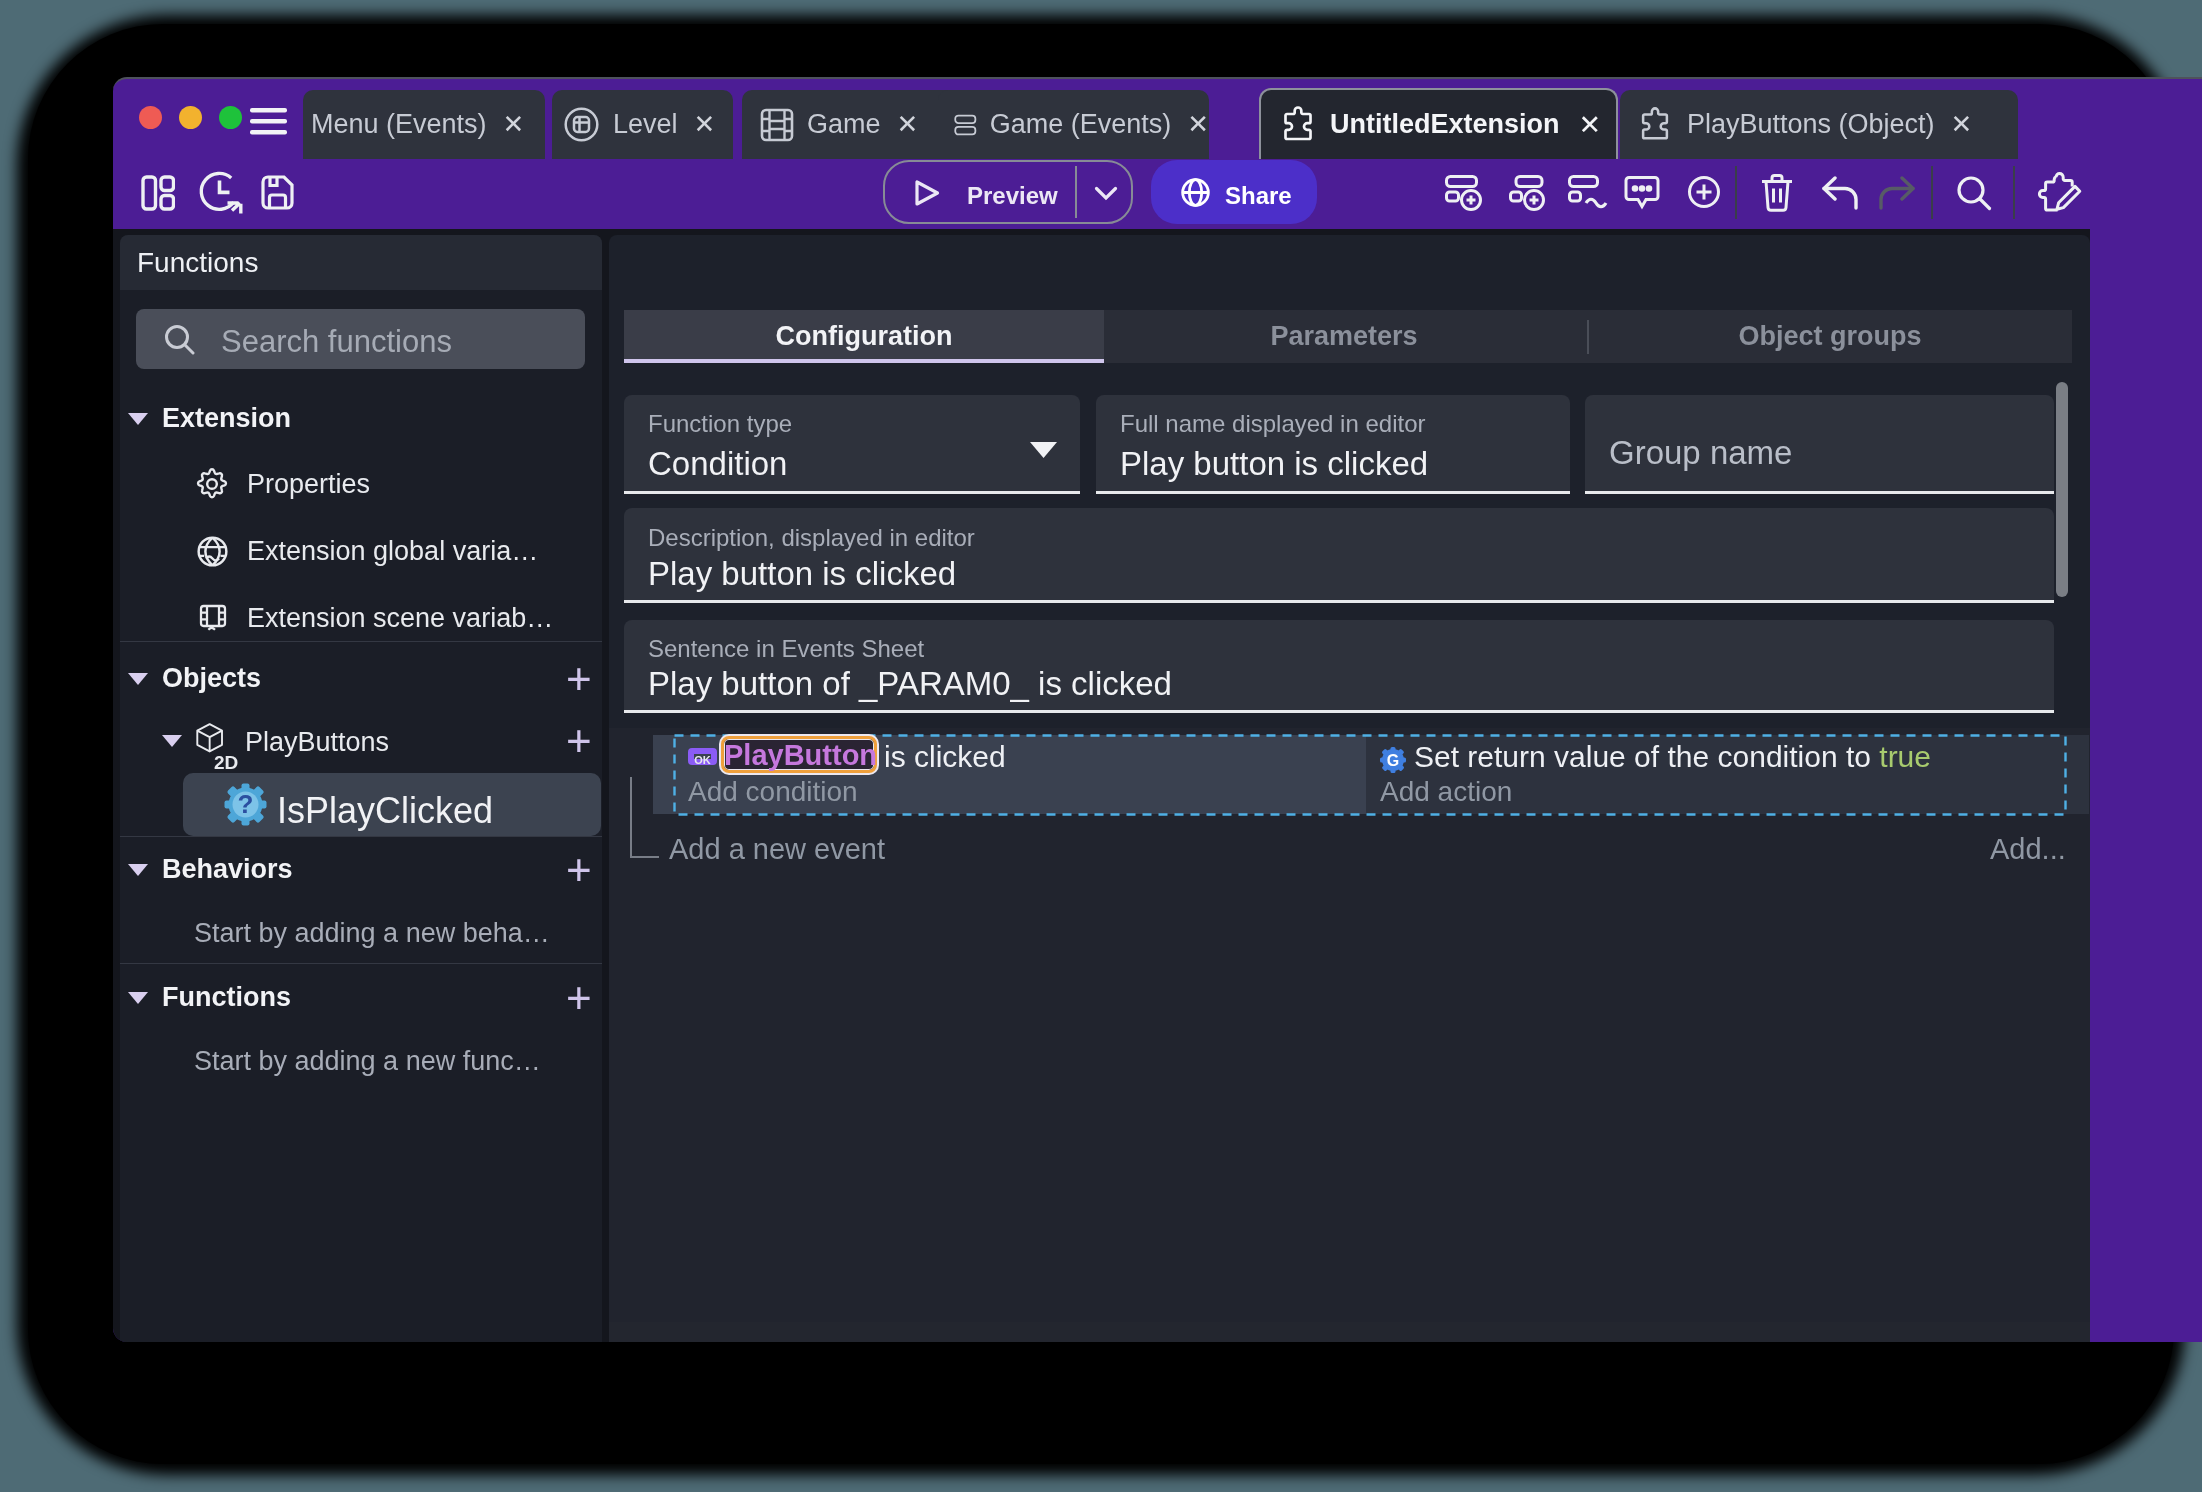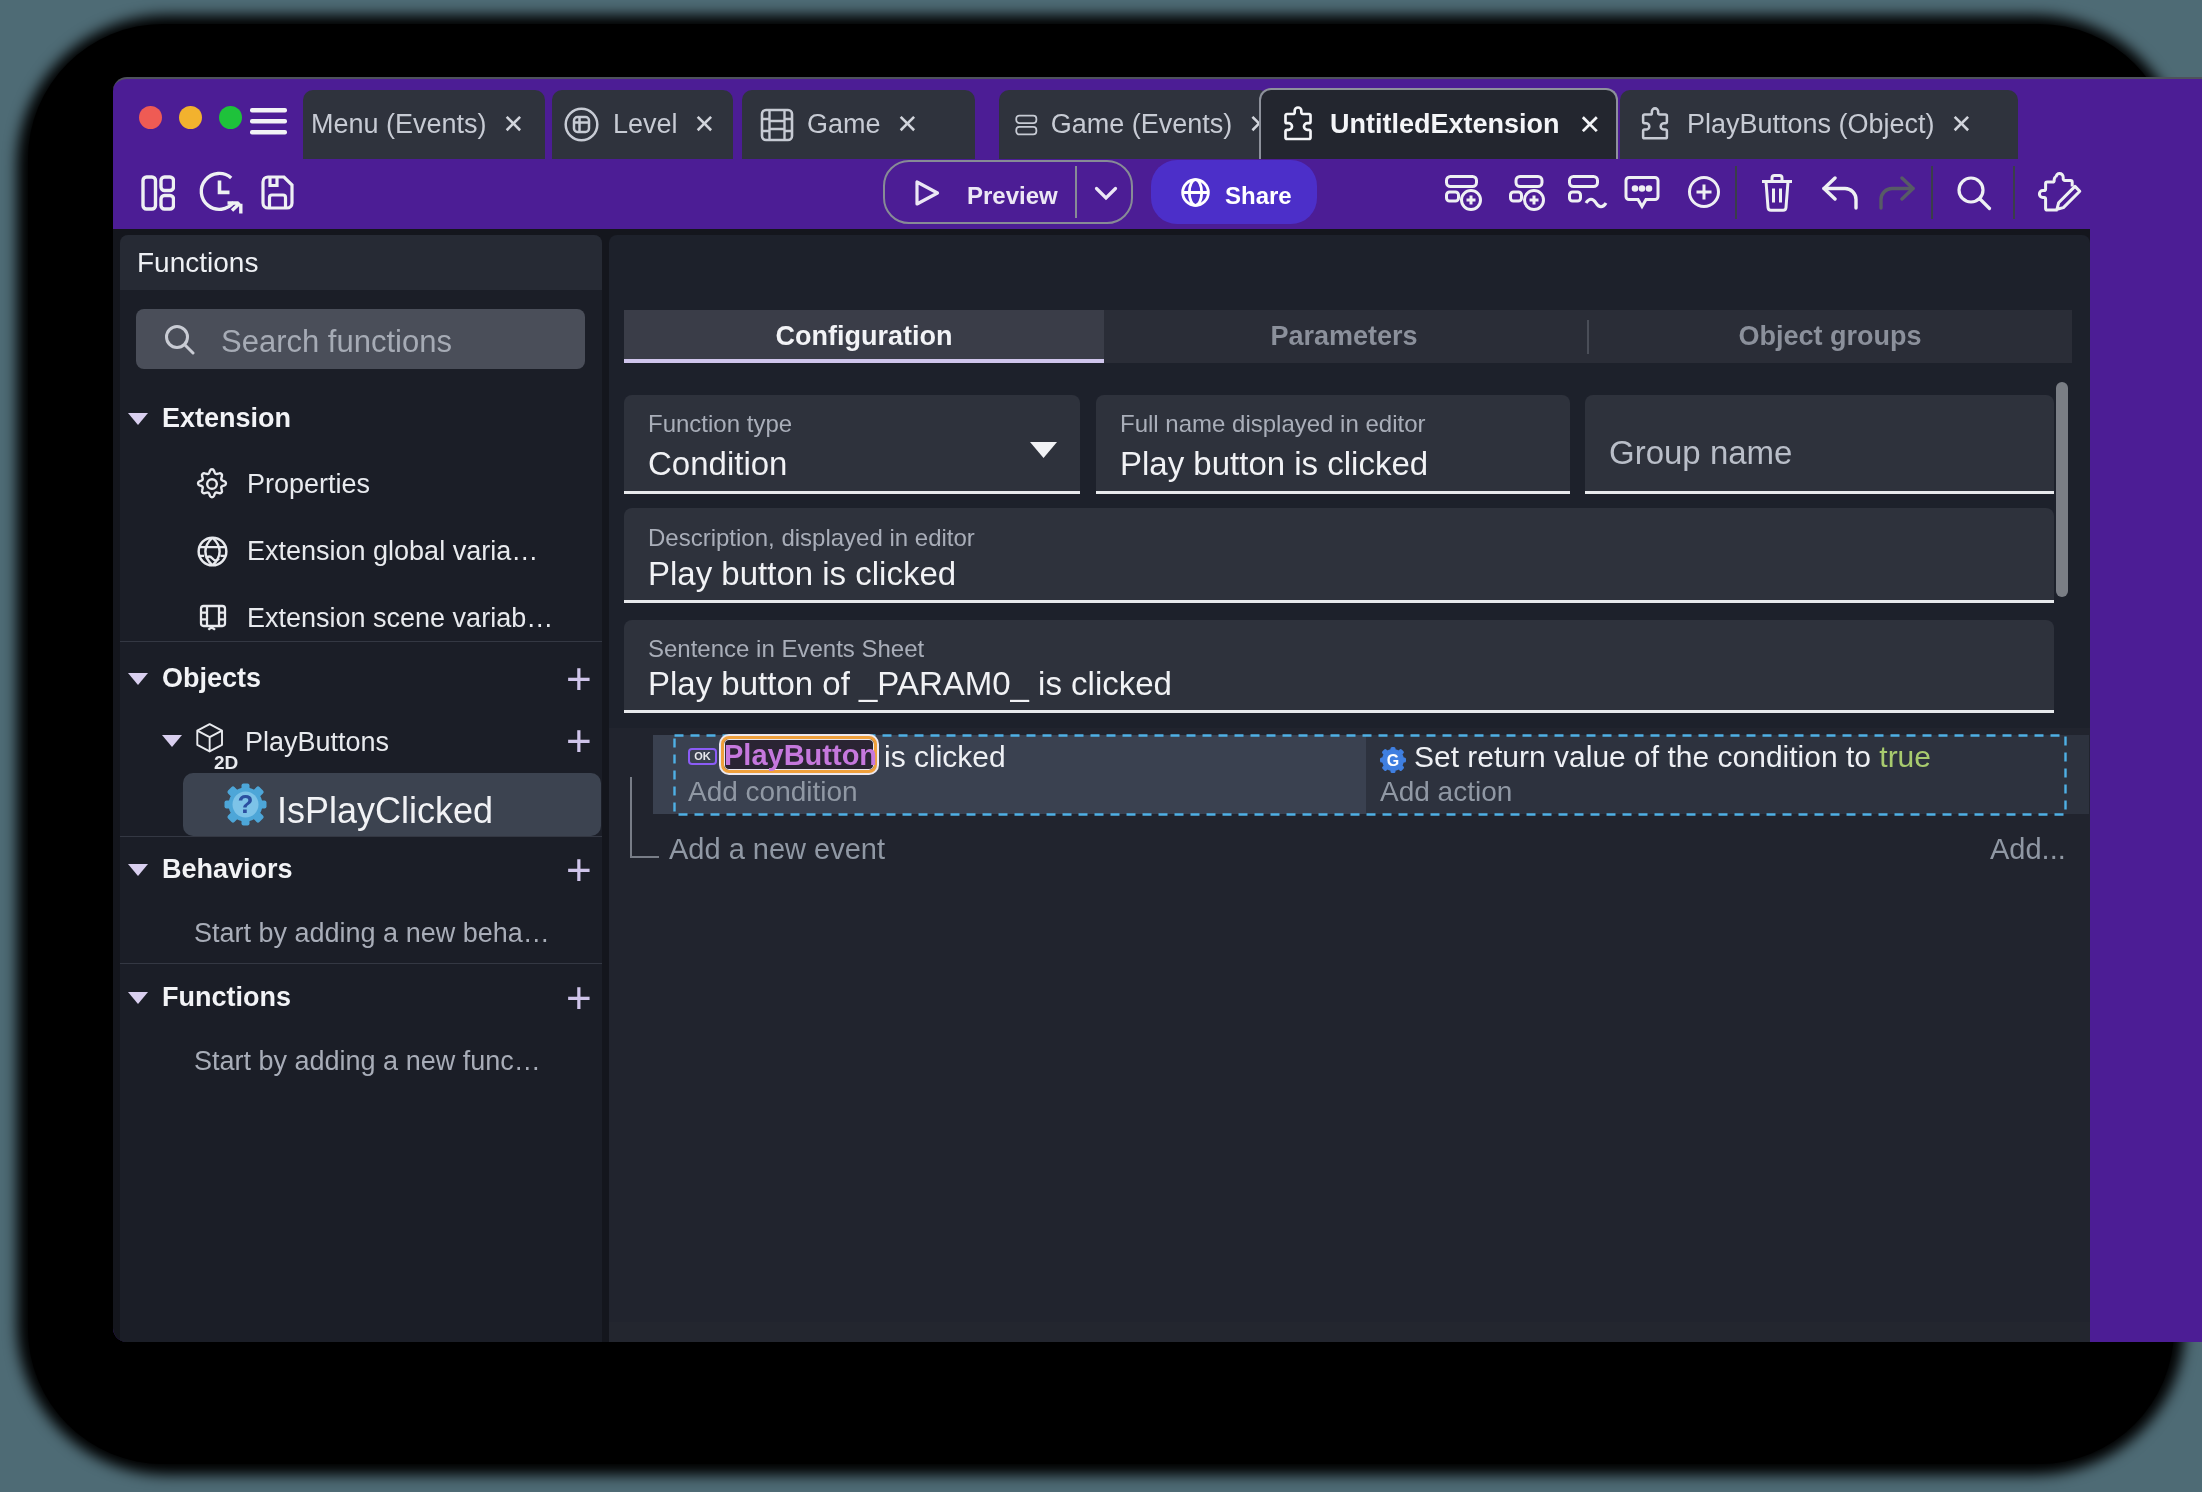--- a/index.html
+++ b/index.html
@@ -59,21 +59,21 @@
         <rect x="11" y="11" width="15" height="15" rx="3.5"></rect>
         <path d="M16.5 11.5v14M11.5 16.5h14"></path>
       </svg>
     Level<span class="x">✕</span></div>
   <div class="tab" style="left:629px;width:233px;padding-left:18px">
     <svg width="34" height="34" viewBox="0 0 34 34" fill="none" stroke="#c7cbd4" stroke-width="2.6">
         <rect x="2" y="2" width="30" height="30" rx="4"></rect>
         <path d="M9.5 2v30M24.5 2v30M2 11h7.5M2 23h7.5M24.5 11H32M24.5 23H32M9.5 13h15M9.5 21h15" stroke-width="2.4"></path>
       </svg>
     Game<span class="x">✕</span></div>
-  <div class="tab" style="left:886px;width:271px;padding-left:16px">
+  <div class="tab" style="left:825px;width:271px;padding-left:16px">
     <svg width="36" height="34" viewBox="0 0 36 34" fill="none" stroke="#c7cbd4" stroke-width="2.8">
         <rect x="2" y="2" width="32" height="12" rx="5"></rect>
         <rect x="2" y="20" width="32" height="12" rx="5"></rect>
       </svg>
     Game (Events)<span class="x">✕</span></div>
   <div id="atab" style="left:1146px;width:359px;padding-left:17px">
     <svg width="40" height="40" viewBox="0 0 24 24" fill="none" stroke="#f4f5f8" stroke-width="1.6" style="margin-right:12px">
         <path d="M10 3.5a2 2 0 0 1 4 0v1a.9.9 0 0 0 .9.9h3.7a.9.9 0 0 1 .9.9v3.7a.9.9 0 0 1-.9.9h-1a2 2 0 0 0 0 4h1a.9.9 0 0 1 .9.9v3.7a.9.9 0 0 1-.9.9H5.4a.9.9 0 0 1-.9-.9v-3.7a.9.9 0 0 1 .9-.9h1a2 2 0 0 0 0-4h-1a.9.9 0 0 1-.9-.9V6.3a.9.9 0 0 1 .9-.9h3.7a.9.9 0 0 0 .9-.9z"></path>
       </svg>
     UntitledExtension<span class="x" style="font-weight:normal;margin-left:auto;padding-right:15px">✕</span></div>
@@ -265,21 +265,21 @@
       <div class="abs" style="left:1447px;top:147px;width:12px;height:215px;background:#7a7e85;border-radius:6px"></div>
 
       <div class="abs" style="left:0;top:1087px;width:1481px;height:22px;background:#23262f"></div>
       <div class="abs" style="left:0;top:493px;width:1481px;height:594px;background:#21242e">
         <div class="abs" style="left:44px;top:7px;width:1436px;height:79px;background:#2d323e"></div>
         <div class="abs" style="left:44px;top:7px;width:713px;height:79px;background:#3a4150"></div>
         <svg class="abs" style="left:64px;top:6px" width="1394" height="82" viewBox="0 0 1394 82">
             <rect x="1.5" y="1.5" width="1391" height="79" fill="none" stroke="#4fb0e5" stroke-width="2.4" stroke-dasharray="9 7"></rect>
           </svg>
 
-        <div class="abs" style="left:79px;top:20px;width:29px;height:17px;border:2px solid #8b5cf6;border-radius:4px;color:#e8eaee;font-size:11px;font-weight:bold;text-align:center;line-height:13px">OK</div>
+        <div class="abs" style="left:79px;top:20px;width:29px;height:17px;border:6px solid #8b5cf6;border-radius:4px;color:#e8eaee;font-size:11px;font-weight:bold;text-align:center;line-height:13px">OK</div>
 
         <div class="abs" style="left:112px;top:8px;width:156px;height:37px;background:#2a2433;border:3px solid #efa03c;border-radius:8px;box-shadow:0 0 0 2px #ece8f0, inset 0 0 0 1px #ece8f0;color:#c678dd;font-weight:bold;font-size:29px;text-align:center;line-height:32px;white-space:nowrap">PlayButton</div>
         <div class="abs" style="left:275px;top:12px;color:#eef0f4;font-size:30px;white-space:nowrap">is clicked</div>
         <div class="smalltext" style="left:79px;top:48px">Add condition</div>
         <svg class="abs" style="left:771px;top:19px" width="26" height="26" viewBox="0 0 26 26">
             <circle cx="13" cy="13" r="11" fill="#3f7fe0"></circle>
             <g fill="#3f7fe0">
               <rect x="10.5" y="0" width="5" height="6" rx="1.5"></rect>
               <rect x="10.5" y="20" width="5" height="6" rx="1.5"></rect>
               <rect x="0" y="10.5" width="6" height="5" rx="1.5"></rect>

